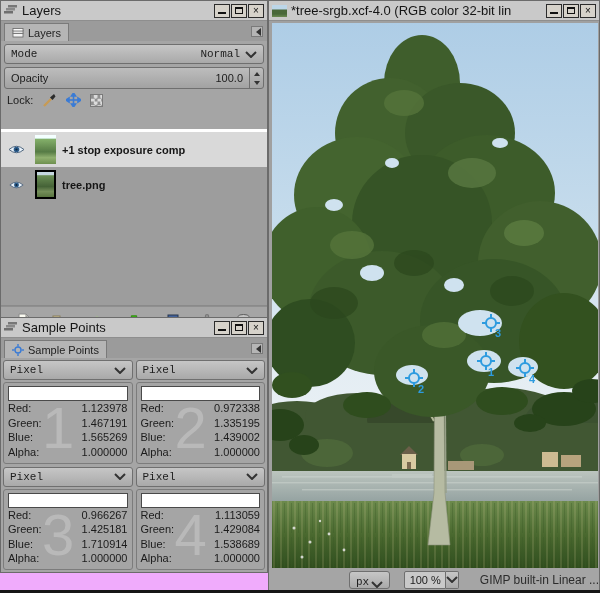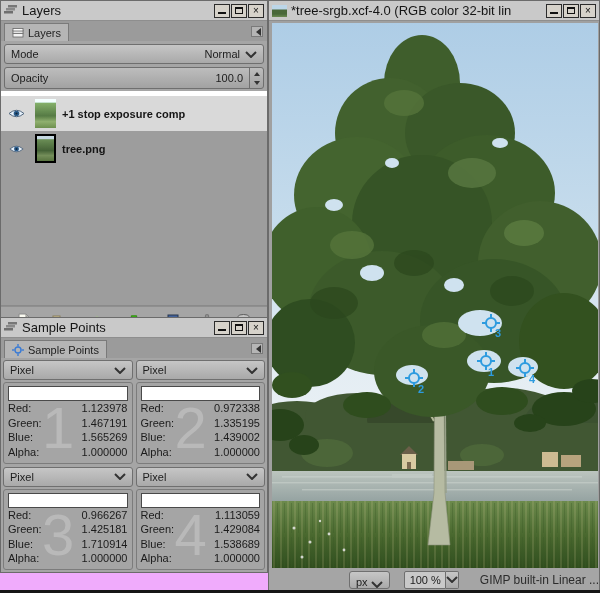--- a/index.html
+++ b/index.html
@@ -26,38 +26,38 @@
          font-size:11px; color:#222; }
   .detach-btn { position:absolute; right:4px; top:5px; width:12px; height:11px;
                 background:#b5b5b5; border:1px solid #7a7a7a; display:flex;
                 align-items:center; justify-content:center; }
   .tri-left { width:0; height:0; border:4px solid transparent; border-right:5px solid #333;
               margin-right:2px; }
 
   
   .combo { height:20px; border:1px solid var(--widget-border); border-radius:3px;
            background:linear-gradient(#c6c6c6,#a9a9a9); display:flex; align-items:center;
-           padding:0 6px; font-size:11px; color:#1d1d1d; }
+           padding:0 6px; font-size:11px; color:#1d1d1d;font-family:Liberation Mono, monospace; }
   .combo .spacer { flex:1; }
   .chev { width:12px; height:7px; flex:none; margin-left:5px; }
   .slider-wrap { height:22px; border:1px solid var(--widget-border); border-radius:3px;
                  background:linear-gradient(#bdbdbd,#a2a2a2); display:flex;justify-content:flex-end; }
   .slider-main { flex:1; display:flex; align-items:center; padding:0 6px; font-size:11px; }
   .spin { width:14px; border-left:1px solid var(--widget-border); display:flex;
           flex-direction:column; }
   .spin div { flex:1; display:flex; align-items:center; justify-content:center; }
   .tri-up { width:0; height:0; border:3px solid transparent; border-bottom:4px solid #333; margin-top:-2px;}
   .tri-down { width:0; height:0; border:3px solid transparent; border-top:4px solid #333; margin-bottom:-2px;}
 
   
   #layers-win { left:0; top:0; width:268px; height:337px; }
   .ctl { margin:3px 3px 0 3px; }
   .lock-row { height:22px; display:flex; align-items:center; gap:9px; padding:2px 6px; font-size:11px; }
-  .layer-list { flex:1; background:var(--list-bg); border-top:5px solid #ffffff;
-                border-bottom:1px solid #8a8a8a; margin-top:2px; overflow:hidden; }
+  .layer-list { flex:1; background:var(--list-bg); border-top:3px solid #ffffff;
+                border-bottom:1px solid #8a8a8a; margin-top:18px; overflow:hidden; }
   .layer-row { height:35px; display:flex; align-items:center; gap:6px; padding:0 2px; }
   .layer-row.sel { background:var(--selected-row-bg); }
   .eye-btn { width:26px; display:flex; justify-content:center; flex:none; }
   .thumb { width:21px; height:29px; flex:none;
            background:linear-gradient(180deg,#cfe2ec 0%,#cfe2ec 10%,#6f9459 15%,#49683a 58%,#7a955e 78%,#5d7a43 100%); }
   .thumb.bright { filter:brightness(1.18); }
   .thumb.dark { border:2px solid #000; filter:brightness(0.95); }
   .layer-name { font-size:11px; font-weight:bold; color:#161616; }
   .layers-toolbar { height:30px; flex:none; display:flex; align-items:center;
                     justify-content:space-between; padding:0 12px; border-top:1px solid #8f8f8f; }
@@ -156,20 +156,38 @@
       <div class="spin">
         <div>
             <span class="tri-up"></span>
           </div>
         <div>
             <span class="tri-down"></span>
           </div>
       </div>
     </div>
 
+    <div class="lock-row">
+      <span>Lock:</span>
+      <svg width="15" height="14" viewBox="0 0 15 14">
+        <line x1="2" y1="13" x2="9" y2="6" stroke="#c79b55" stroke-width="2.4"></line>
+        <polygon points="8,4.5 12,1 13.5,3.5 10.5,7" fill="#2b2b2b"></polygon>
+      </svg>
+      <svg width="15" height="14" viewBox="0 0 15 14">
+        <g stroke="var(--move-blue)" stroke-width="1.6" fill="var(--move-blue)">
+          <line x1="7.5" y1="2" x2="7.5" y2="12"></line>
+            <line x1="2" y1="7" x2="13" y2="7"></line>
+          <polygon points="7.5,0 5.5,3 9.5,3"></polygon>
+            <polygon points="7.5,14 5.5,11 9.5,11"></polygon>
+          <polygon points="0,7 3,5 3,9"></polygon>
+            <polygon points="15,7 12,5 12,9"></polygon>
+        </g>
+      </svg>
+      <span class="checker"></span>
+    </div>
 
     <div class="layer-list">
       <div class="layer-row sel">
         <span class="eye-btn">
           <svg width="17" height="11" viewBox="0 0 17 11">
             <path d="M1,5.5 Q8.5,-1 16,5.5 Q8.5,12 1,5.5 Z" fill="#e7f1fb" stroke="#51677e" stroke-width="1"></path>
             <circle cx="8.5" cy="5.5" r="2.8" fill="#2a5b8a"></circle>
               <circle cx="8.5" cy="5.5" r="1.1" fill="#10253a"></circle>
           </svg>
         </span>

